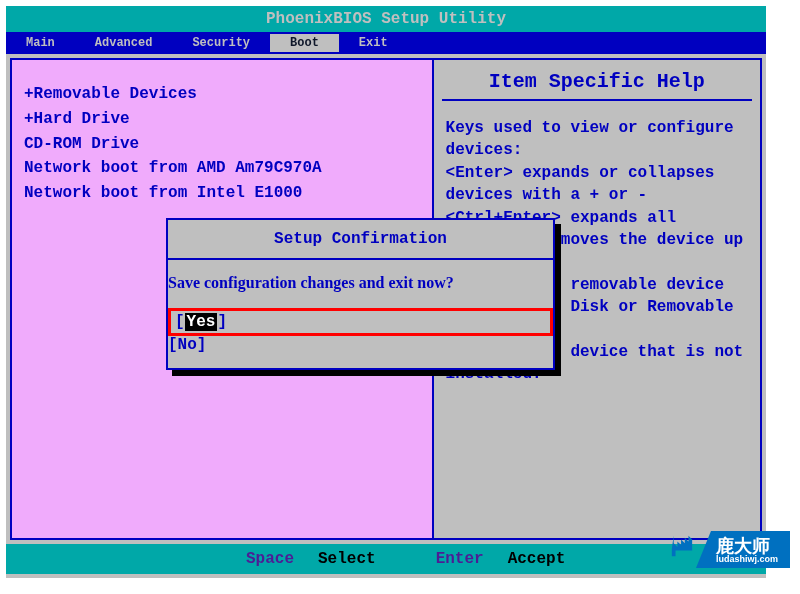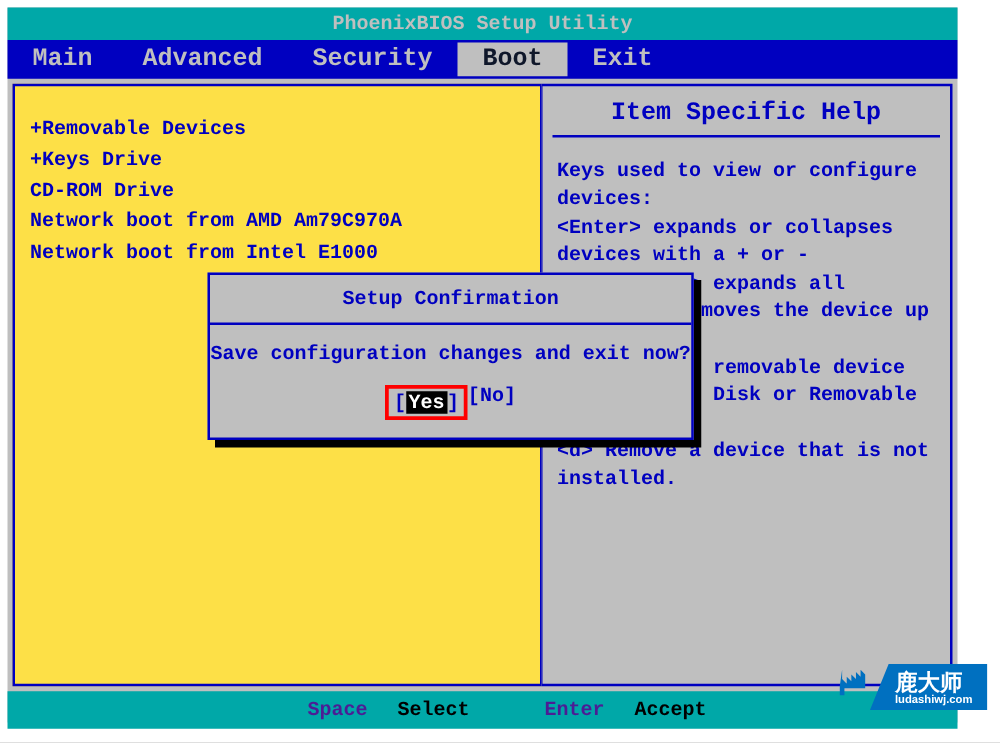--- a/index.html
+++ b/index.html
@@ -28,38 +28,38 @@
       font-size: 16px;
     }
     .menu-bar {
       background: #0000c0;
       display: flex;
       padding: 2px 0;
     }
     .menu-item {
       color: #bfbfbf;
       padding: 2px 20px;
-      font-size: 20px;
+      font-size: 12px;
       cursor: pointer;
     }
     .menu-item.active {
       background: #bfbfbf;
       color: #0f172a;
     }
     .content-area {
       display: flex;
       height: 490px;
       padding: 4px;
     }
     .left-panel {
       flex: 1.3;
       border: 2px solid #0000c0;
       border-right: 1px solid #0000c0;
       padding: 12px 8px;
-      background: #fde047;
+      background: #f0abfc;
     }
     .right-panel {
       flex: 1;
       border: 2px solid #0000c0;
       border-left: 1px solid #0000c0;
       padding: 4px 8px;
       background: #bfbfbf;
     }
     .right-title {
       color: #0000c0;
@@ -102,28 +102,29 @@
     }
     .dialog-title {
       color: #0000c0;
       text-align: center;
       font-size: 16px;
       padding: 10px 0;
       border-bottom: 2px solid #0000c0;
     }
     .dialog-message {
       color: #0000c0;
-      text-align: center;
       font-size: 16px;
       padding: 14px 0 10px 0;
+      font-family: Liberation Serif, serif;
     }
     .dialog-buttons {
       display: flex;
-      justify-content: center;
+      justify-content: flex-end;
       padding: 6px 0 14px 0;
+      flex-direction: column;
     }
     .dialog-btn {
       font-size: 16px;
       cursor: pointer;
       color: #0000c0;
     }
     .dialog-btn.selected .btn-inner {
       background: #000;
       color: #fff;
       padding: 0 2px;
@@ -170,21 +171,21 @@
     <span class="menu-item">Advanced</span>
     <span class="menu-item">Security</span>
     <span class="menu-item active">Boot</span>
     <span class="menu-item">Exit</span>
   </div>
 
   <div class="content-area">
     <div class="left-panel">
       <div style="height:10px"></div>
       <div class="boot-item">+Removable Devices</div>
-      <div class="boot-item">+Keys Drive</div>
+      <div class="boot-item">+Hard Drive</div>
       <div class="boot-item"> CD-ROM Drive</div>
       <div class="boot-item"> Network boot from AMD Am79C970A</div>
       <div class="boot-item"> Network boot from Intel E1000</div>
     </div>
     <div class="right-panel">
       <div class="right-title">Item Specific Help</div>
       <div class="help-text" style="white-space:pre-wrap">Keys used to view or configure devices:
 &lt;Enter&gt; expands or collapses devices with a + or -
 &lt;Ctrl+Enter&gt; expands all
 &lt;+&gt; and &lt;-&gt; moves the device up or down.

